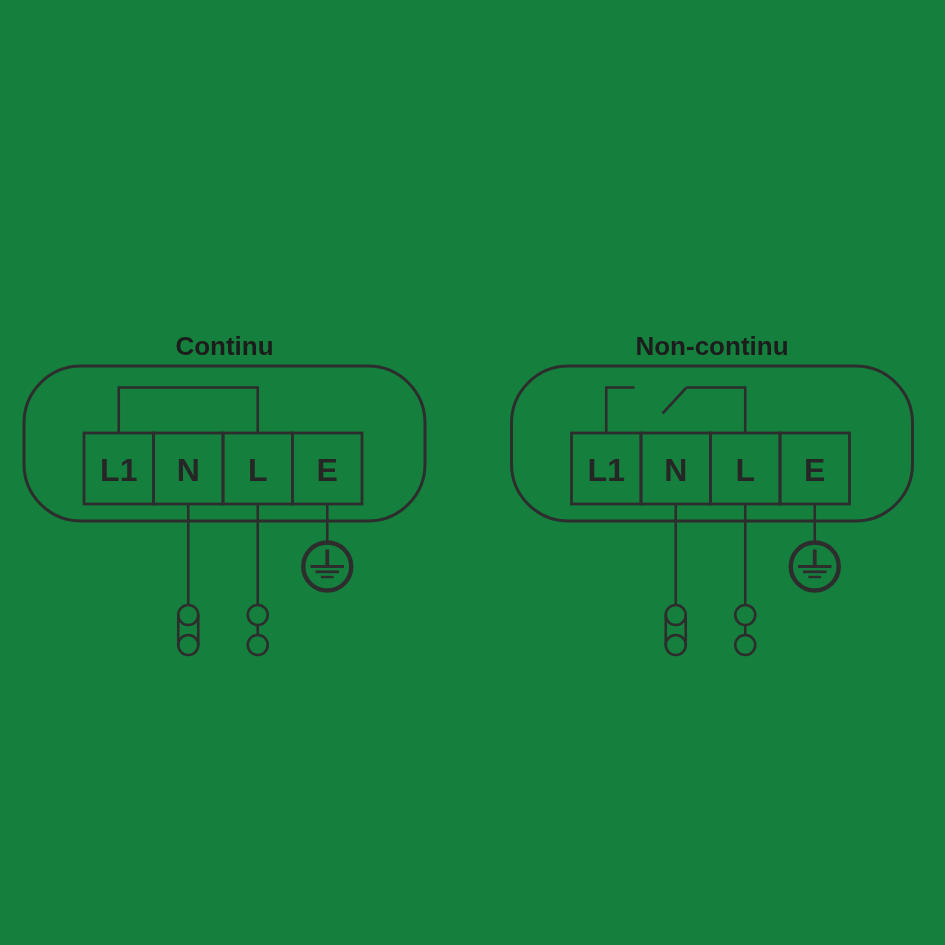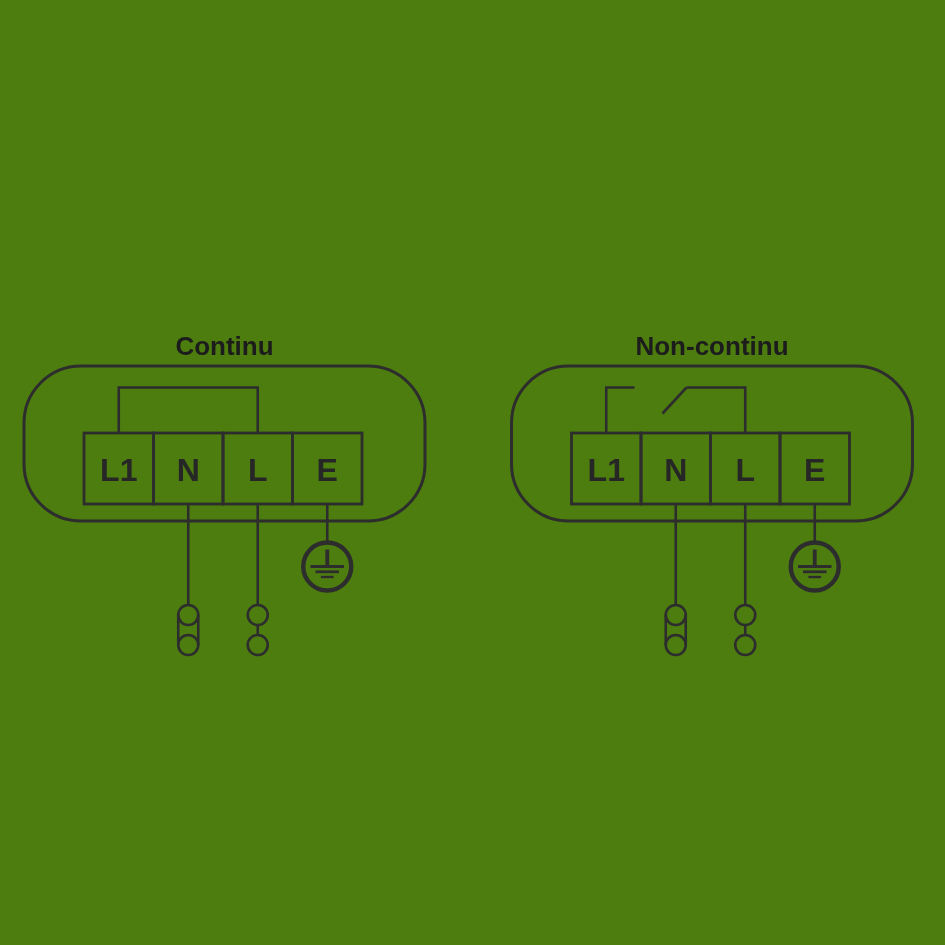--- a/index.html
+++ b/index.html
@@ -2,21 +2,21 @@
 <html><head>
 <meta charset="utf-8">
 <style>
   html, body {
     margin: 0; padding: 0;
     background: #ffffff;
   }
   .canvas {
     position: relative;
     width: 945px; height: 945px;
-    background: #4d7c0f;
+    background: #15803d;
     overflow: hidden;
     font-family: "Liberation Sans", sans-serif;
   }
   .canvas svg {
     position: absolute;
     left: 0; top: 0;
   }
   .title-text {
     font-family: "Liberation Sans", "DejaVu Sans", sans-serif;
     font-size: 26px;

